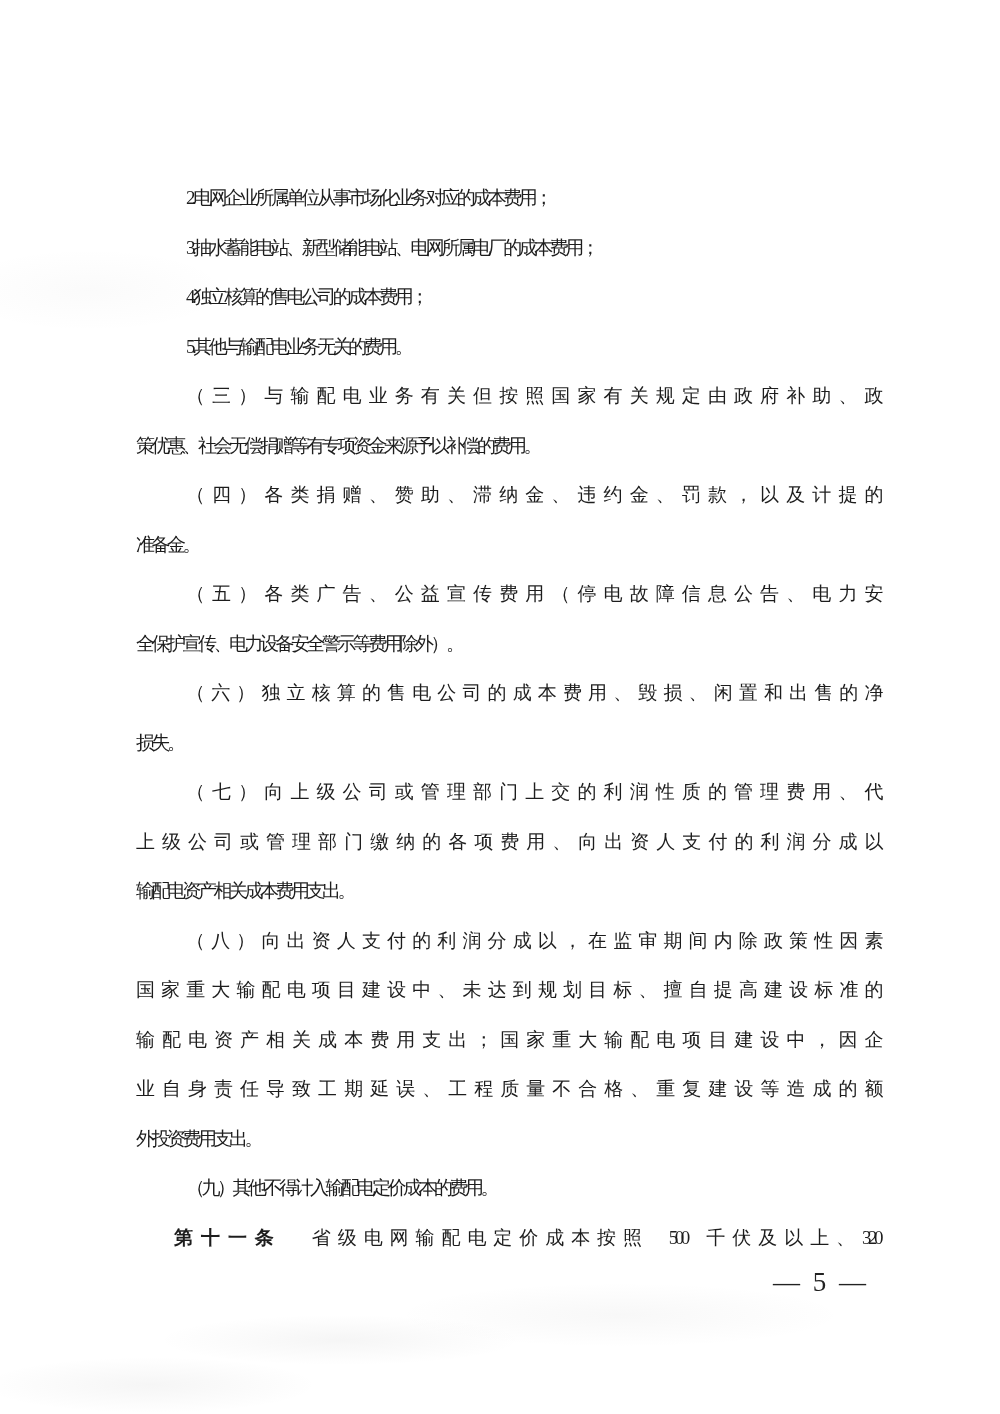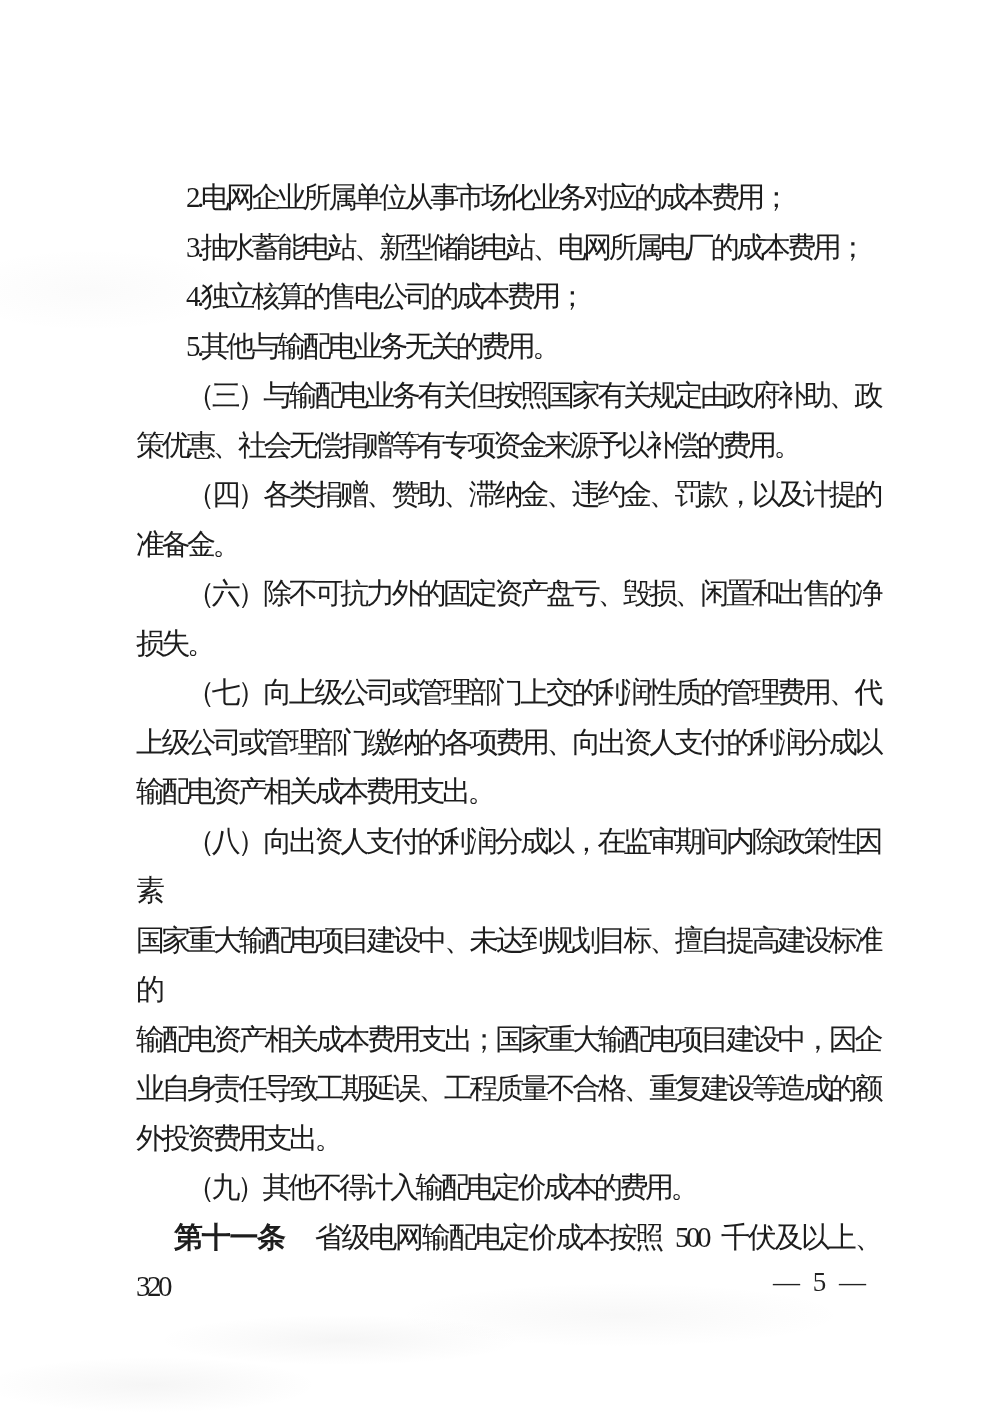--- a/index.html
+++ b/index.html
@@ -22,21 +22,21 @@
     font-family: "Liberation Serif", "DejaVu Serif", serif;
     color: #1d1d1d;
   }
   .text-block {
     position: absolute;
     top: 173px;
     left: 136px;
     width: 744px;
   }
   .line {
-    font-size: 29px;
+    font-size: 19px;
     line-height: 49.5px;
     letter-spacing: -3.5px;
     word-spacing: 8px;
     text-align: left;
     white-space: normal;
   }
   .indent { text-indent: 50px; }
   .art-indent { text-indent: 38px; }
   .fill {
     text-align: justify;
@@ -85,23 +85,27 @@
     <div class="para">
       <div class="line indent fill">（三）与输配电业务有关但按照国家有关规定由政府补助、政</div>
       <div class="line">策优惠、社会无偿捐赠等有专项资金来源予以补偿的费用。</div>
     </div>
 
     <div class="para">
       <div class="line indent fill">（四）各类捐赠、赞助、滞纳金、违约金、罚款，以及计提的</div>
       <div class="line">准备金。</div>
     </div>
 
+    <div class="para">
+      <div class="line indent fill">（五）各类广告、公益宣传费用（停电故障信息公告、电力安</div>
+      <div class="line">全保护宣传、电力设备安全警示等费用除外）。</div>
+    </div>
 
     <div class="para">
-      <div class="line indent fill">（六）除不可抗力外的固定资产盘亏、毁损、闲置和出售的净</div>
+      <div class="line indent fill">（六）独立核算的售电公司的成本费用、毁损、闲置和出售的净</div>
       <div class="line">损失。</div>
     </div>
 
     <div class="para">
       <div class="line indent fill">（七）向上级公司或管理部门上交的利润性质的管理费用、代</div>
       <div class="line fill">上级公司或管理部门缴纳的各项费用、向出资人支付的利润分成以</div>
       <div class="line">输配电资产相关成本费用支出。</div>
     </div>
 
     <div class="para">

